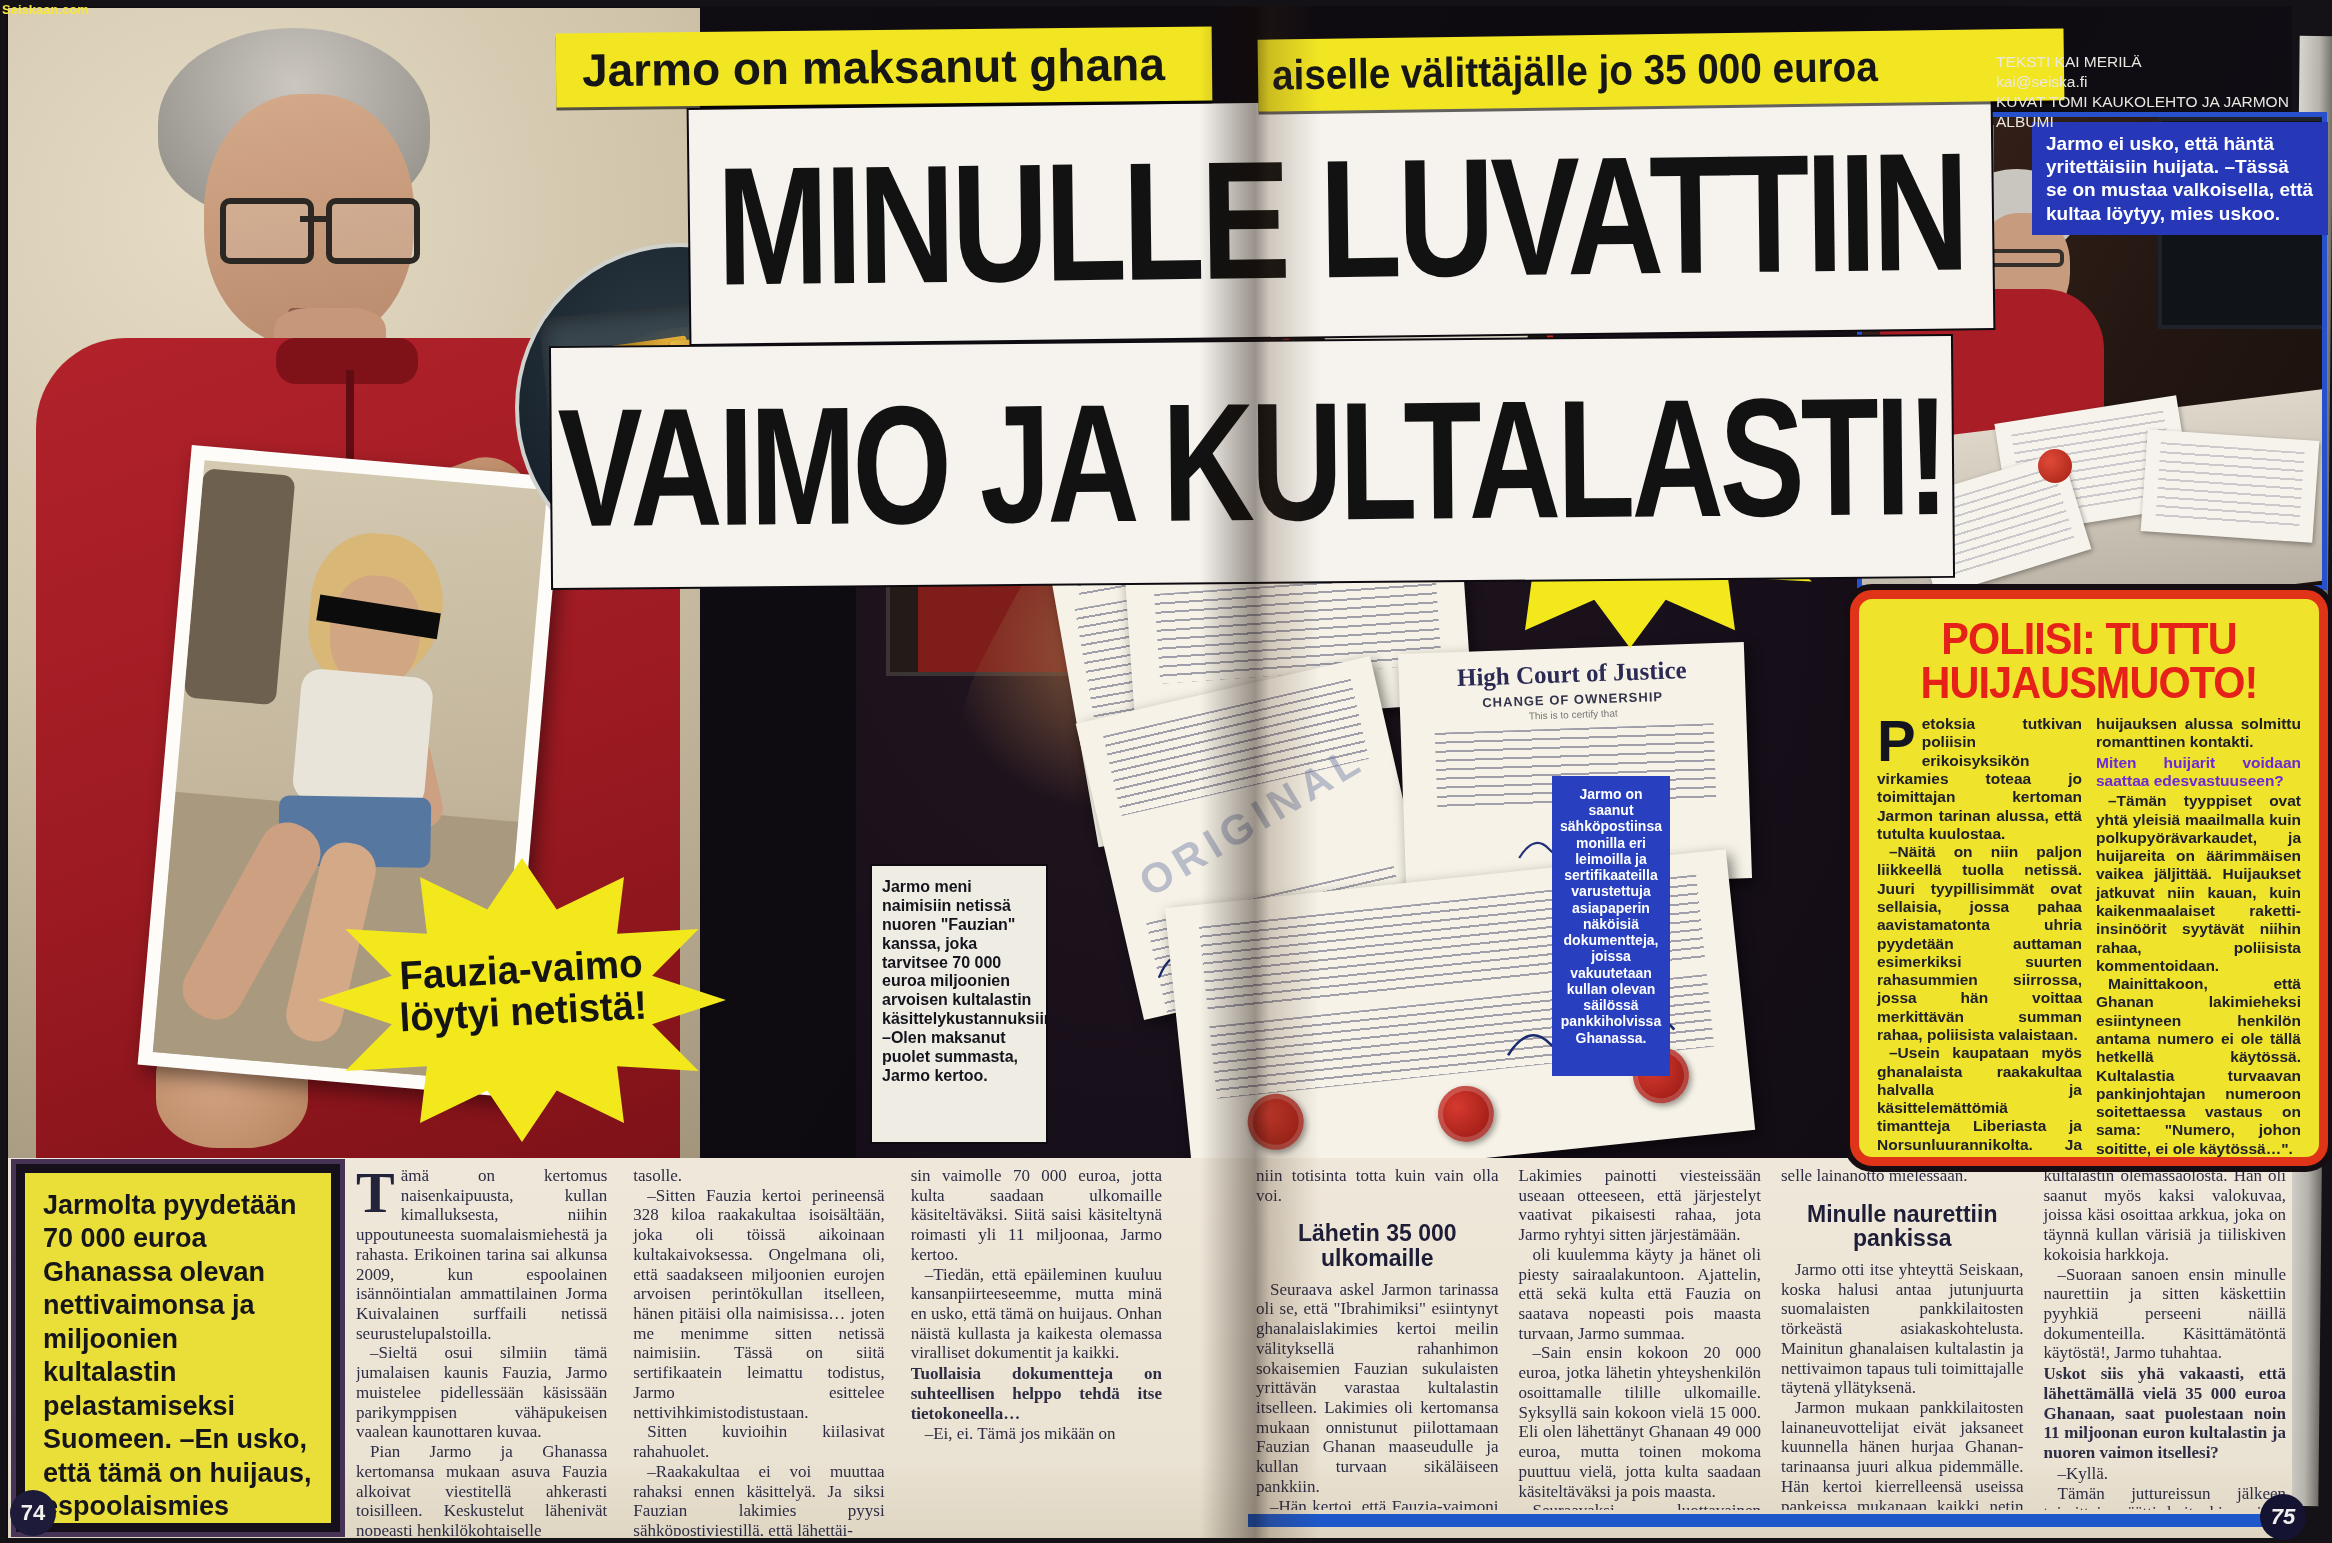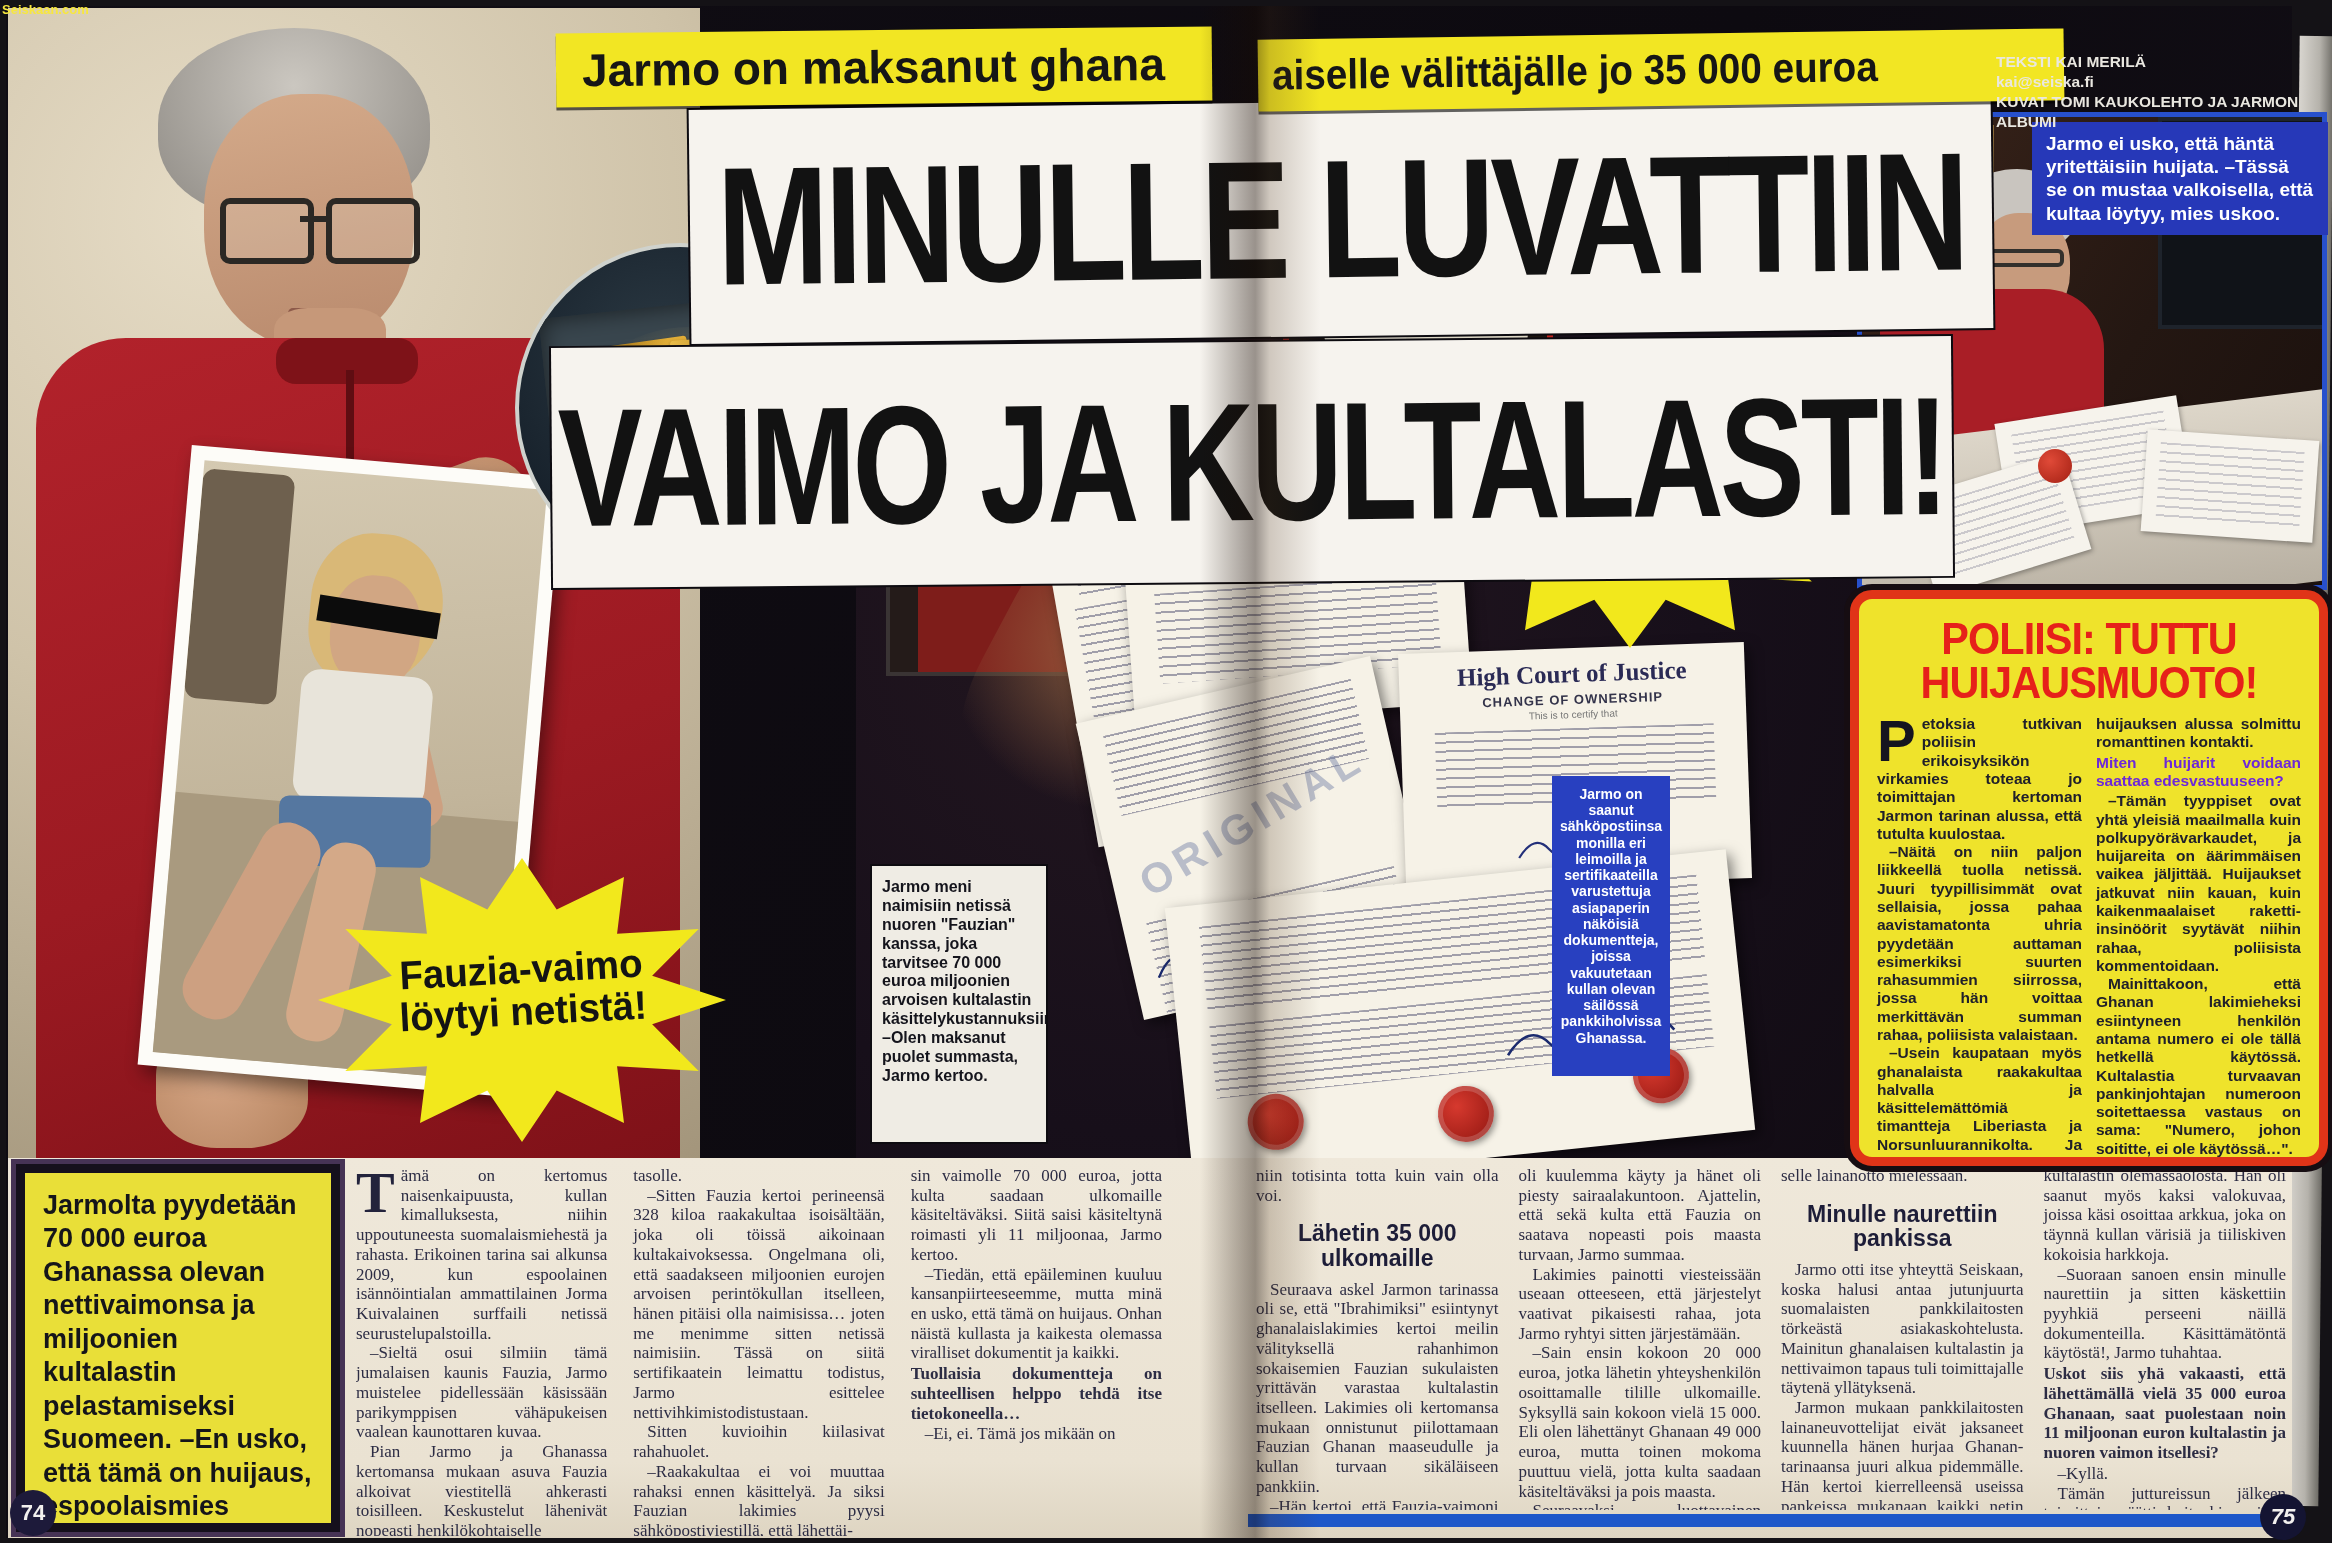--- a/index.html
+++ b/index.html
@@ -115,21 +115,21 @@
   .headline-box{background:#f6f3ee;z-index:18;display:flex;align-items:center;justify-content:center;
     box-shadow:0 0 0 2px #0d0b10;}
   #headline1{left:690px;top:102px;width:1302px;height:234px;transform:rotate(-.7deg);}
   #headline2{left:552px;top:342px;width:1400px;height:240px;transform:rotate(-.5deg);}
   .headline-text{font-weight:bold;color:#121212;letter-spacing:-5px;white-space:nowrap;}
   #headline1 .headline-text{font-size:168px;transform:scaleX(.80);}
   #headline2 .headline-text{font-size:168px;transform:scaleX(.76);}
 
   
   #credits{left:1996px;top:52px;width:334px;z-index:20;color:#e9e7e0;font-size:15.5px;
-    font-weight:bold;line-height:1.3;}
+    font-weight:normal;line-height:1.3;}
 
   
   #desk-photo{left:1857px;top:112px;width:470px;height:478px;border:5px solid #2750cc;
     box-sizing:border-box;overflow:hidden;z-index:14;
     background:linear-gradient(120deg,#3a241a 0%,#241712 55%,#1a100d 100%);}
   .dp-frame{left:10px;top:8px;width:122px;height:122px;border:8px solid #8a6a38;background:#5a3b24;box-sizing:border-box;}
   .dp-monitor{left:296px;top:0;width:168px;height:212px;background:#101318;border:4px solid #1e232b;box-sizing:border-box;}
   .dp-hair{left:94px;top:52px;width:122px;height:88px;border-radius:50%;background:#c9c5bf;}
   .dp-face{left:114px;top:96px;width:94px;height:110px;border-radius:45%;background:#c79b7d;}
   .dp-glasses{left:122px;top:132px;width:80px;height:18px;border:4px solid #33302c;border-radius:6px;background:transparent;box-sizing:border-box;}
@@ -405,22 +405,22 @@
       </div>
   </div>
   <div class="abs" id="cols-right">
     <div class="art-col">
         <p class="blk-p">niin totisinta totta kuin vain olla voi.</p>
         <p class="blk-h">Lähetin 35 000 ulkomaille</p>
         <p class="blk-p">Seuraava askel Jarmon tarinassa oli se, että "Ibrahimiksi" esiintynyt ghanalaislakimies kertoi meilin välityksellä rahanhimon sokaisemien Fauzian sukulaisten yrittävän varastaa kultalastin itselleen. Lakimies oli kertomansa mukaan onnistunut piilottamaan Fauzian Ghanan maaseudulle ja kullan turvaan sikäläiseen pankkiin.</p>
         <p class="blk-p">–Hän kertoi, että Fauzia-vaimoni oli hengenvaarassa. Hieman myöhemmin lakimiehenkin kimppuun</p>
       </div>
     <div class="art-col">
+        <p class="blk-p">Lakimies painotti viesteissään useaan otteeseen, että järjestelyt vaativat pikaisesti rahaa, jota Jarmo ryhtyi sitten järjestämään.</p>
         <p class="blk-p">oli kuulemma käyty ja hänet oli piesty sairaalakuntoon. Ajattelin, että sekä kulta että Fauzia on saatava nopeasti pois maasta turvaan, Jarmo summaa.</p>
-        <p class="blk-p">Lakimies painotti viesteissään useaan otteeseen, että järjestelyt vaativat pikaisesti rahaa, jota Jarmo ryhtyi sitten järjestämään.</p>
         <p class="blk-p">–Sain ensin kokoon 20 000 euroa, jotka lähetin yhteyshenkilön osoittamalle tilille ulkomaille. Syksyllä sain kokoon vielä 15 000. Eli olen lähettänyt Ghanaan 49 000 euroa, mutta toinen mokoma puuttuu vielä, jotta kulta saadaan käsiteltäväksi ja pois maasta.</p>
         <p class="blk-p">Seuraavaksi luottavainen suomalaismies lähtikin pankkikierrok-</p>
       </div>
     <div class="art-col">
         <p class="blk-p">selle lainanotto mielessään.</p>
         <p class="blk-h">Minulle naurettiin pankissa</p>
         <p class="blk-p">Jarmo otti itse yhteyttä Seiskaan, koska halusi antaa jutunjuurta suomalaisten pankkilaitosten törkeästä asiakaskohtelusta. Mainitun ghanalaisen kultalastin ja nettivaimon tapaus tuli toimittajalle täytenä yllätyksenä.</p>
         <p class="blk-p">Jarmon mukaan pankkilaitosten lainaneuvottelijat eivät jaksaneet kuunnella hänen hurjaa Ghanan-tarinaansa juuri alkua pidemmälle. Hän kertoi kierrelleensä useissa pankeissa mukanaan kaikki netin kautta saamansa dokumentit</p>
       </div>
     <div class="art-col">

